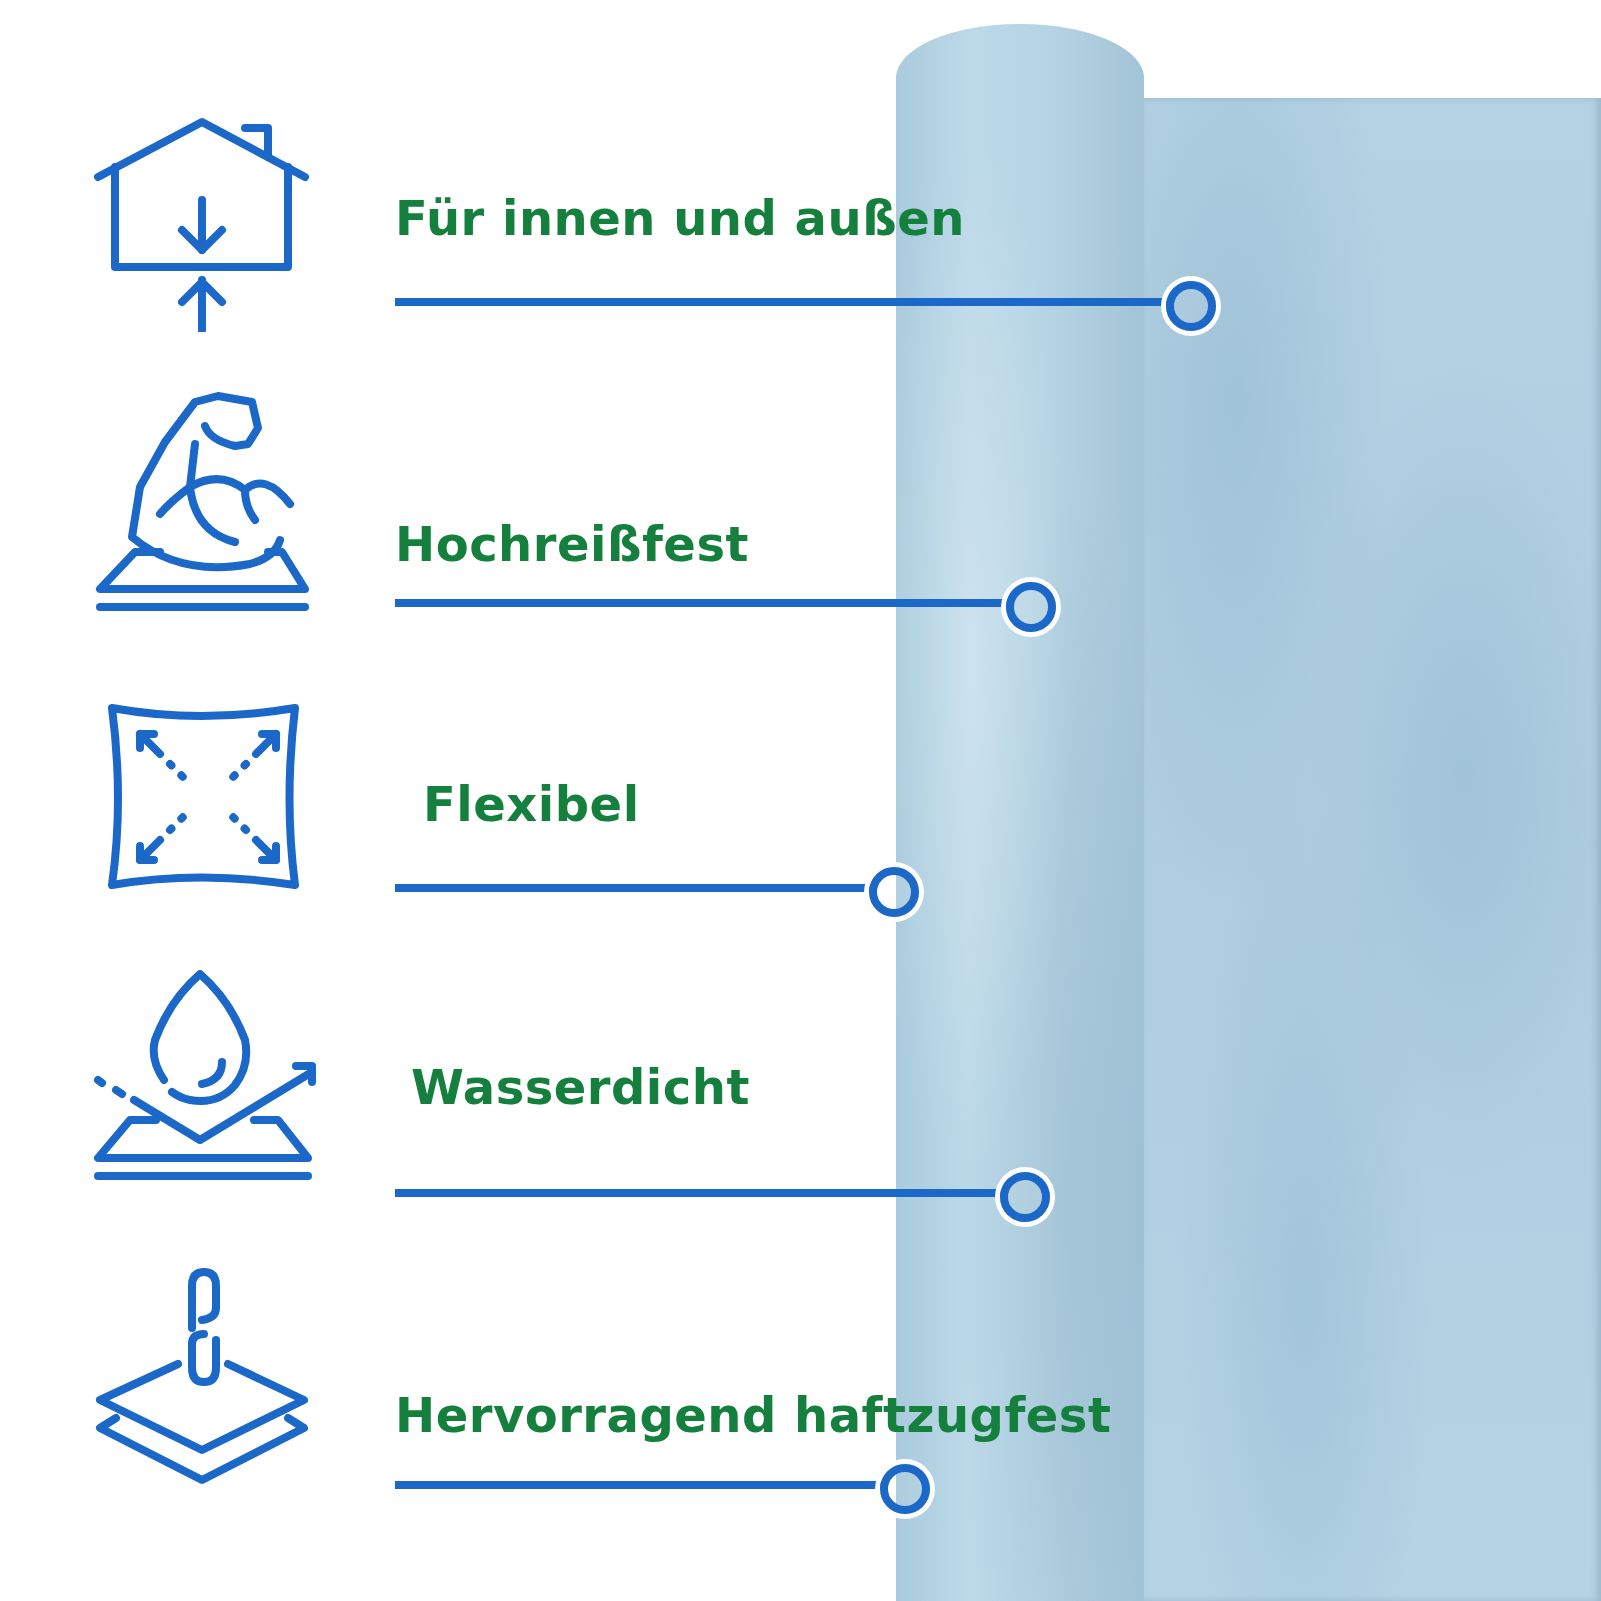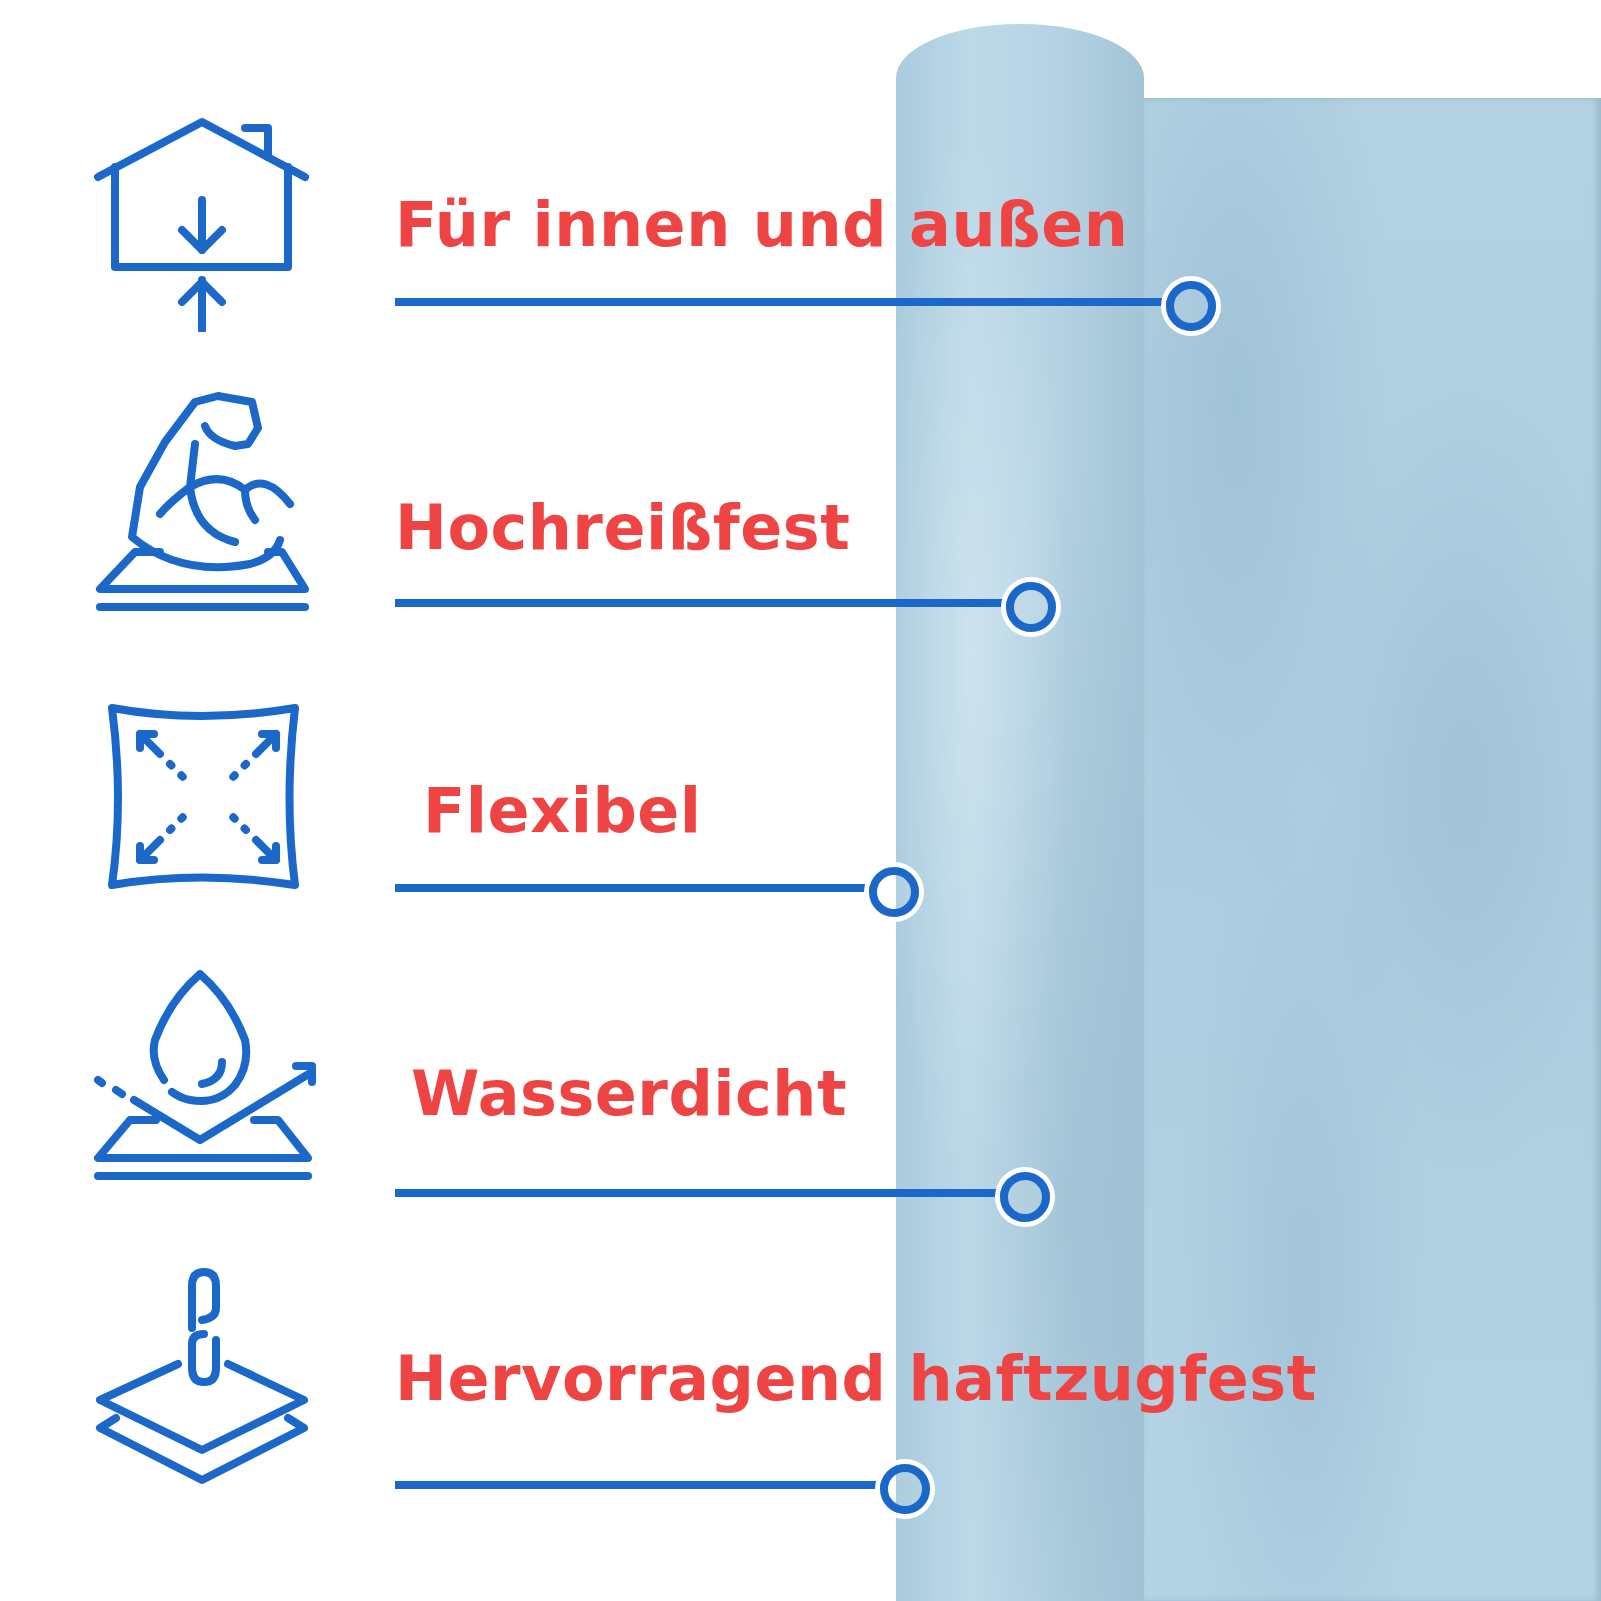--- a/index.html
+++ b/index.html
@@ -12,21 +12,21 @@
           linear-gradient(90deg,#a9cbdd 0%,#bcd9e8 30%,#b6d4e4 60%,#a3c4d7 100%);}
   .sheet{position:absolute;left:1144px;top:98px;width:457px;height:1503px;
         background:
           radial-gradient(ellipse at 20% 20%, rgba(130,170,195,.35) 0, rgba(130,170,195,0) 30%),
           radial-gradient(ellipse at 70% 45%, rgba(130,170,195,.3) 0, rgba(130,170,195,0) 35%),
           radial-gradient(ellipse at 35% 80%, rgba(130,170,195,.3) 0, rgba(130,170,195,0) 30%),
           linear-gradient(180deg,#b3d2e4 0%,#aecde0 50%,#b4d3e5 100%);
         box-shadow:-4px 0 6px rgba(80,110,130,.25) inset;}
   .icon{position:absolute;left:90px;width:230px;height:220px;}
   .icon svg{width:100%;height:100%;}
-  .label{position:absolute;left:395px;font-weight:bold;color:#ef4444;font-size:62px;line-height:1;white-space:nowrap;letter-spacing:0.5px;}
+  .label{position:absolute;left:395px;font-weight:bold;color:#15803d;font-size:48px;line-height:1;white-space:nowrap;letter-spacing:0.5px;}
   .line{position:absolute;left:395px;height:8px;background:#1c68c9;}
   .dot{position:absolute;width:34px;height:34px;border-radius:50%;background:rgba(255,255,255,0.05);border:8px solid #1c68c9;box-shadow:0 0 0 5px #ffffff;box-sizing:content-box;}
 </style>
 </head>
 <body>
 
 <div class="roll"></div>
 <div class="sheet"></div>
 
 <div class="icon" style="top:112px;">
@@ -48,21 +48,21 @@
   <svg viewBox="0 0 230 220" fill="none" stroke="#1c68c9" stroke-width="8" stroke-linecap="round" stroke-linejoin="round">
     <path d="M115,34 Q120,48 145,54 L158,52 L168,36 L162,10 L128,4 L105,10 L75,50 L50,95 L42,145 Q90,185 160,172 Q185,165 190,148"></path>
     <path d="M105,52 L100,95 Q80,110 70,122"></path>
     <path d="M100,95 Q130,78 155,98 Q175,80 200,112"></path>
     <path d="M155,98 Q155,115 165,128"></path>
     <path d="M100,95 Q105,140 145,150"></path>
     <polyline points="70,160 45,160 10,197 215,197 192,160 178,160"></polyline>
     <line x1="10" y1="215" x2="215" y2="215"></line>
   </svg>
 </div>
-<div class="label" style="top:497px;">Hochreißfest</div>
+<div class="label" style="top:520px;">Hochreißfest</div>
 <div class="line" style="top:599px;width:617px;"></div>
 <div class="dot" style="left:1006px;top:582px;"></div>
 
 <div class="icon" style="top:700px;">
   <svg viewBox="0 0 230 220" fill="none" stroke="#1c68c9" stroke-width="8" stroke-linecap="round" stroke-linejoin="round">
     <path d="M22,8 Q110,24 205,8 Q194,100 205,185 Q110,170 22,185 Q34,100 22,8 Z"></path>
     <polyline points="50,48 50,34 64,34"></polyline>
       <line x1="50" y1="34" x2="70" y2="54"></line>
     <polyline points="172,34 186,34 186,48"></polyline>
       <line x1="186" y1="34" x2="166" y2="54"></line>
@@ -99,15 +99,15 @@
 <div class="dot" style="left:1000px;top:1172px;"></div>
 
 <div class="icon" style="top:1268px;">
   <svg viewBox="0 0 230 220" fill="none" stroke="#1c68c9" stroke-width="8" stroke-linecap="round" stroke-linejoin="round">
     <path d="M102,60 L102,18 Q102,4 114,4 Q126,4 126,18 L126,40 Q126,50 112,52"></path>
     <path d="M126,72 L126,100 Q126,114 114,114 Q102,114 102,100 L102,76 Q102,66 114,66"></path>
     <polyline points="88,96 10,132 112,182 214,132 138,96"></polyline>
     <polyline points="26,150 10,160 112,212 214,160 198,150"></polyline>
   </svg>
 </div>
-<div class="label" style="top:1348px;">Hervorragend haftzugfest</div>
+<div class="label" style="top:1391px;">Hervorragend haftzugfest</div>
 <div class="line" style="top:1481px;width:493px;"></div>
 <div class="dot" style="left:880px;top:1464px;"></div>
 
 </body></html>

